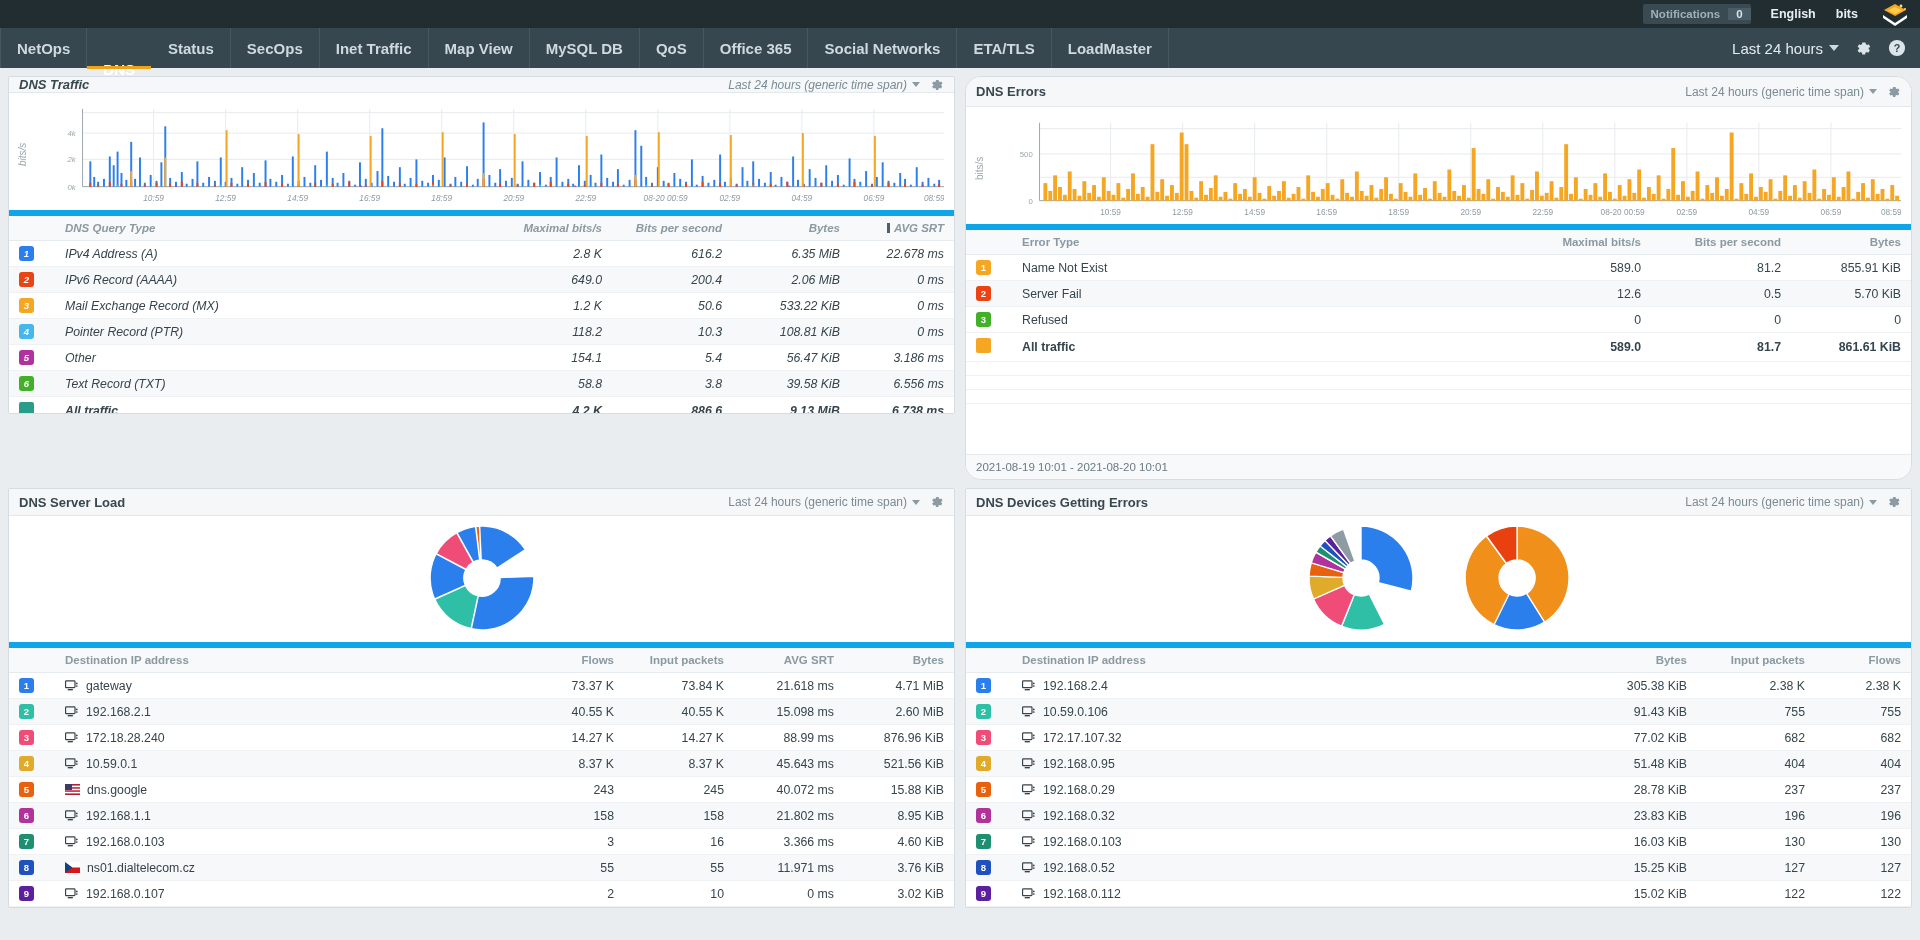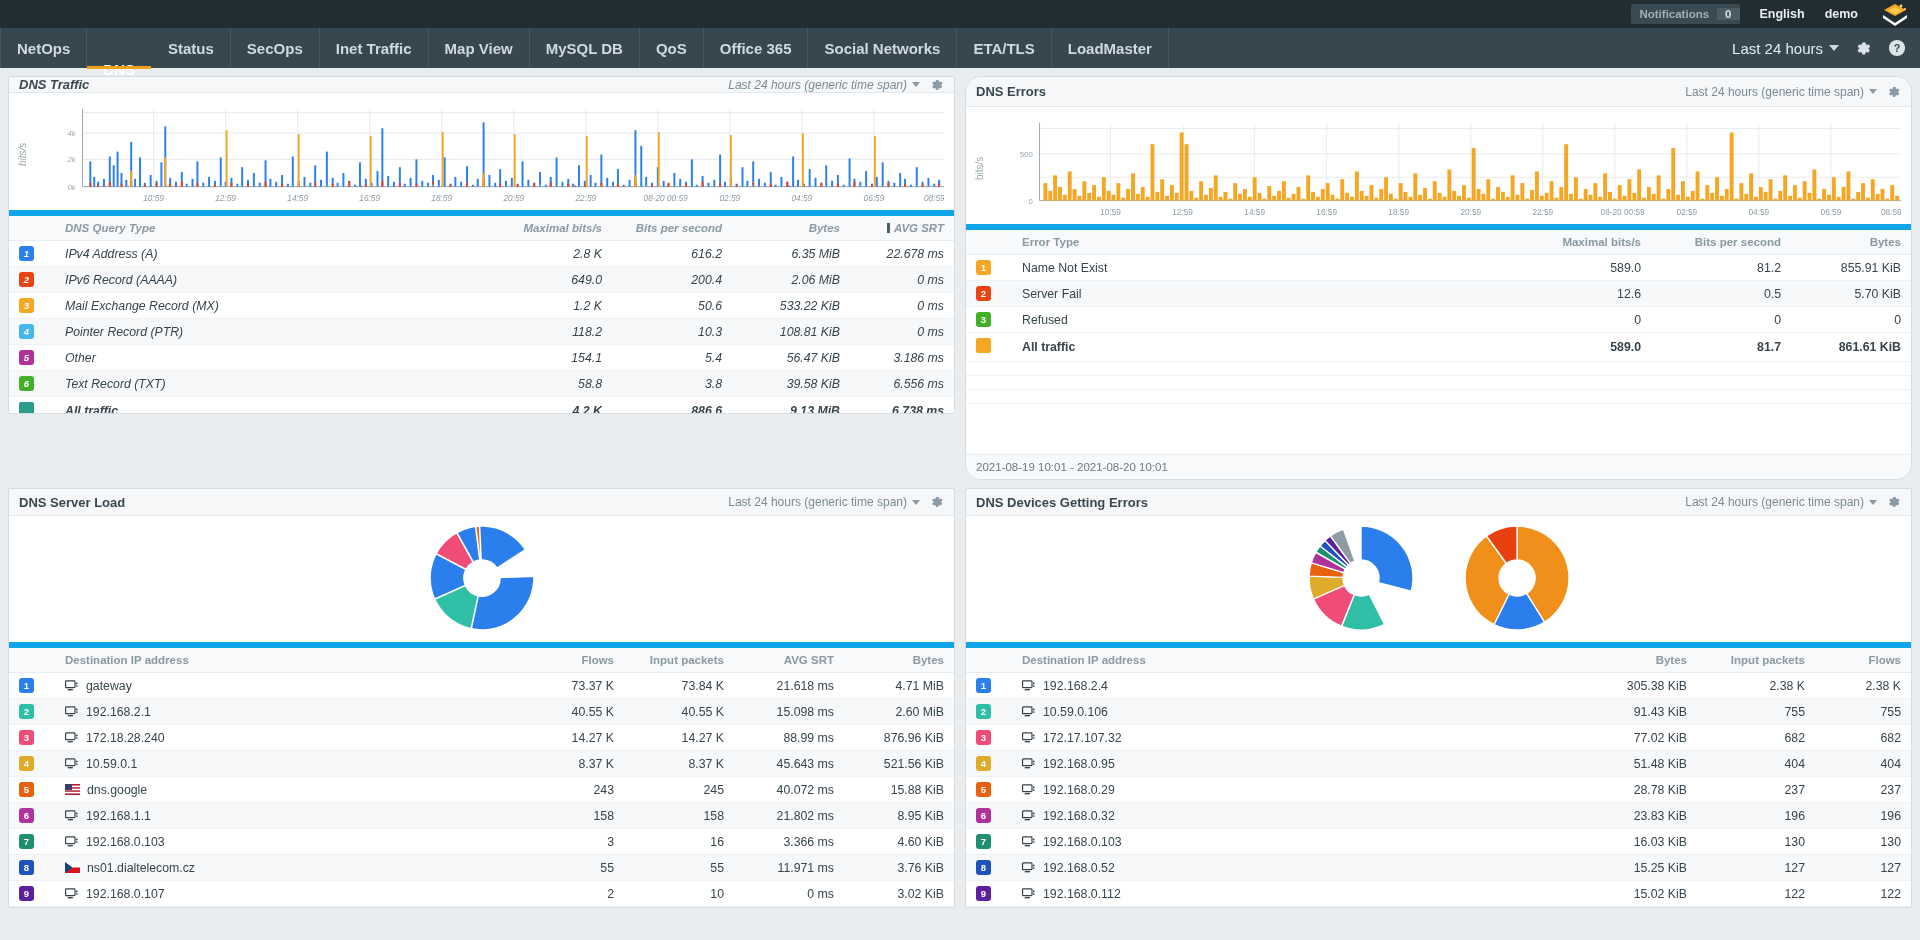--- a/index.html
+++ b/index.html
@@ -174,21 +174,21 @@
 </head>
 <body>
 
 <div class="topbar">
   <div class="topbar-right">
     <div class="notif">
       <span class="notif-label">Notifications</span>
       <span class="notif-count">0</span>
     </div>
     <div class="lang">English</div>
-    <div class="user">demo</div>
+    <div class="user">bits</div>
     <div class="logo-mark">
       <svg width="30" height="24" viewBox="0 0 30 24">
         <path d="M15 2 L26 8 L15 14 L4 8 Z" fill="#f5a623"></path>
         <path d="M15 5 L22 8.5 L15 12 L8 8.5 Z" fill="#ffcb4d"></path>
         <path d="M3 13 L15 21 L27 13 L27 16 L15 24 L3 16 Z" fill="#ffffff"></path>
         <circle cx="21" cy="4" r="1.4" fill="#ffd978"></circle>
         <circle cx="25" cy="7" r="1" fill="#ffd978"></circle>
       </svg>
     </div>
   </div>

